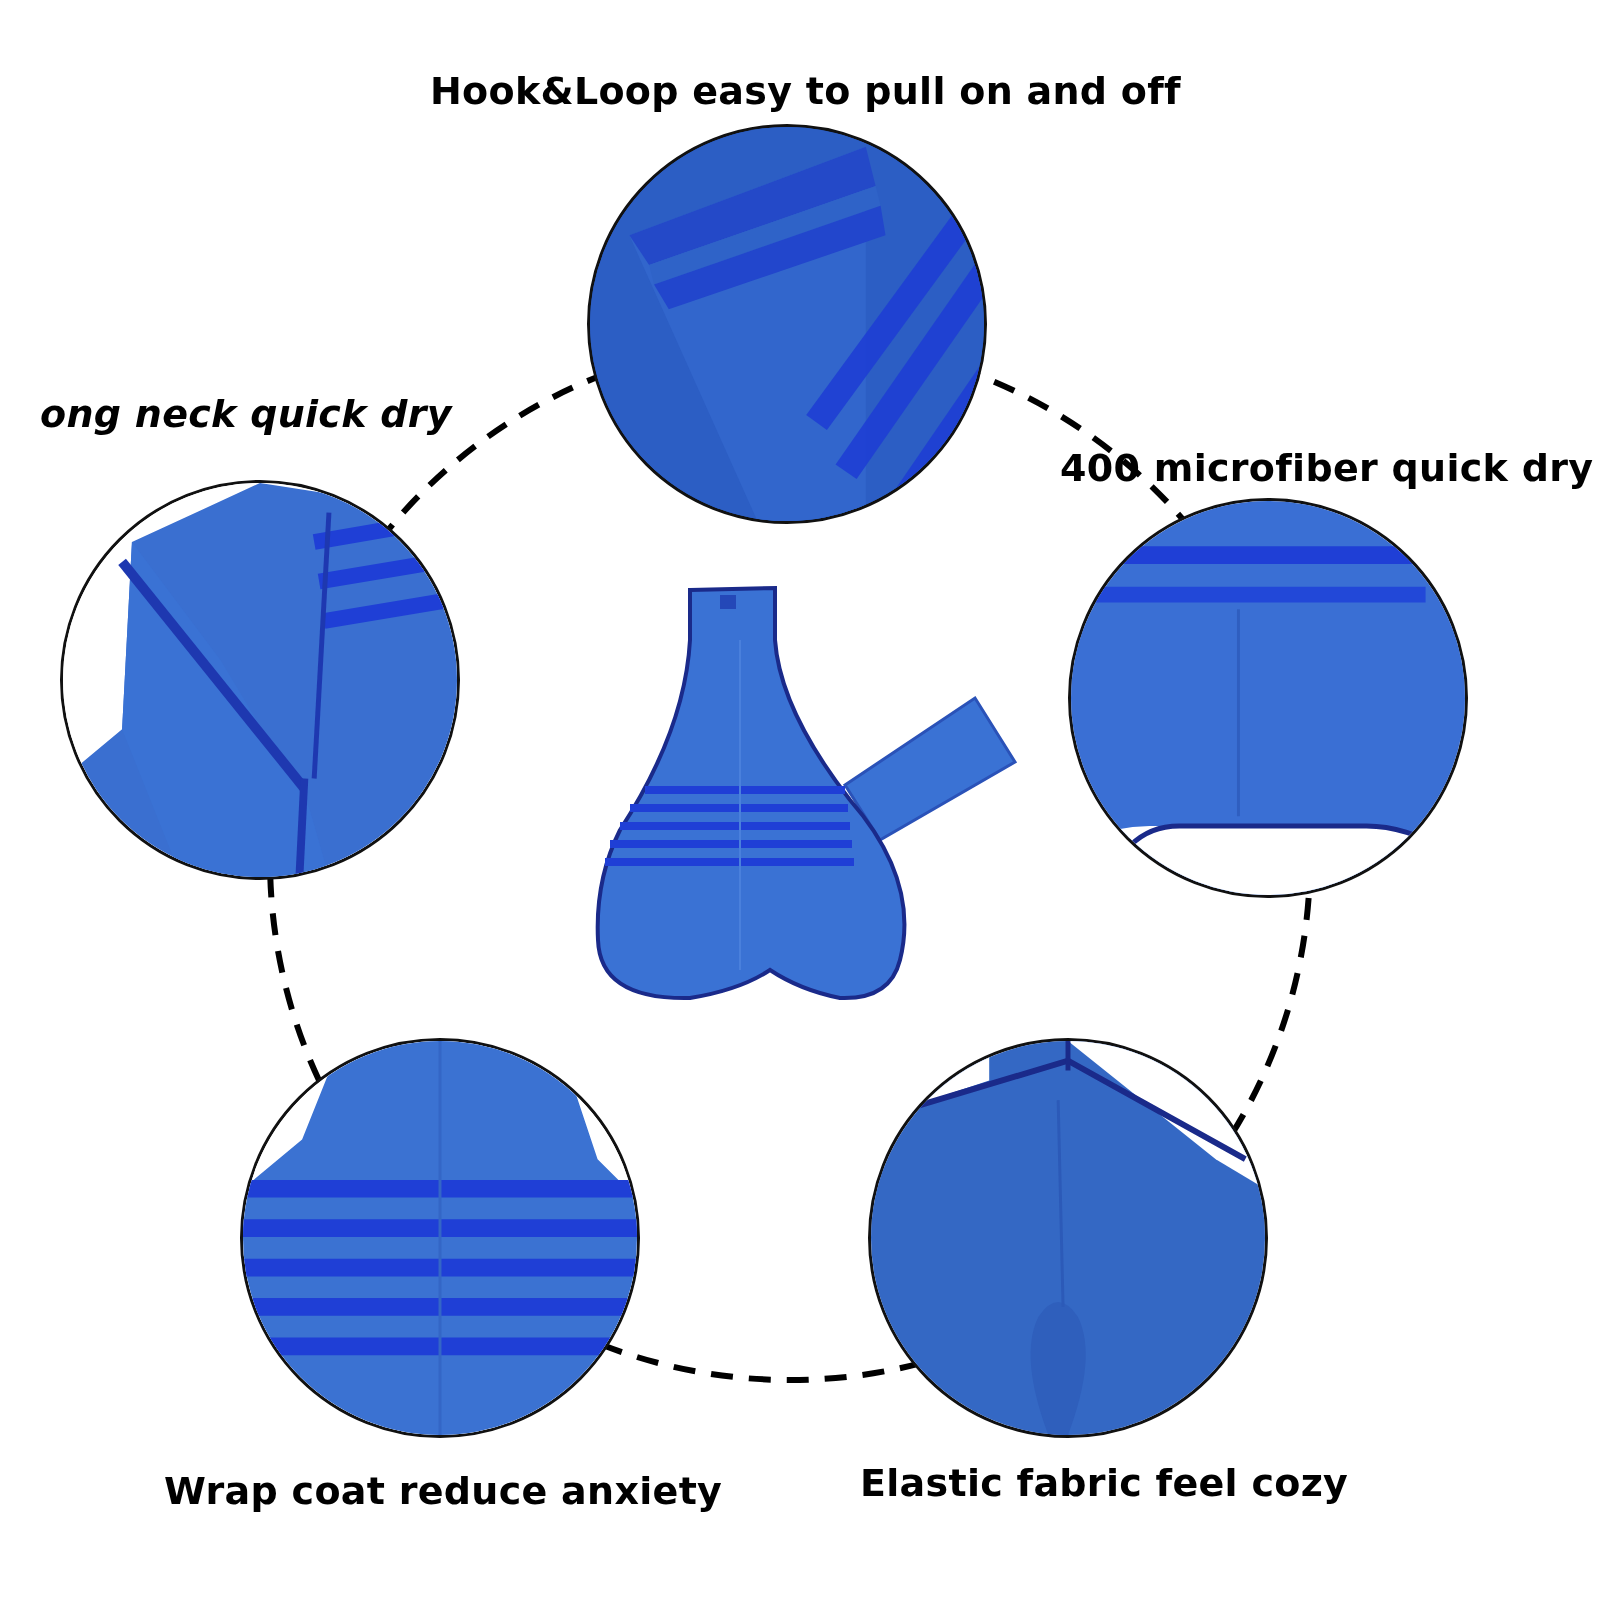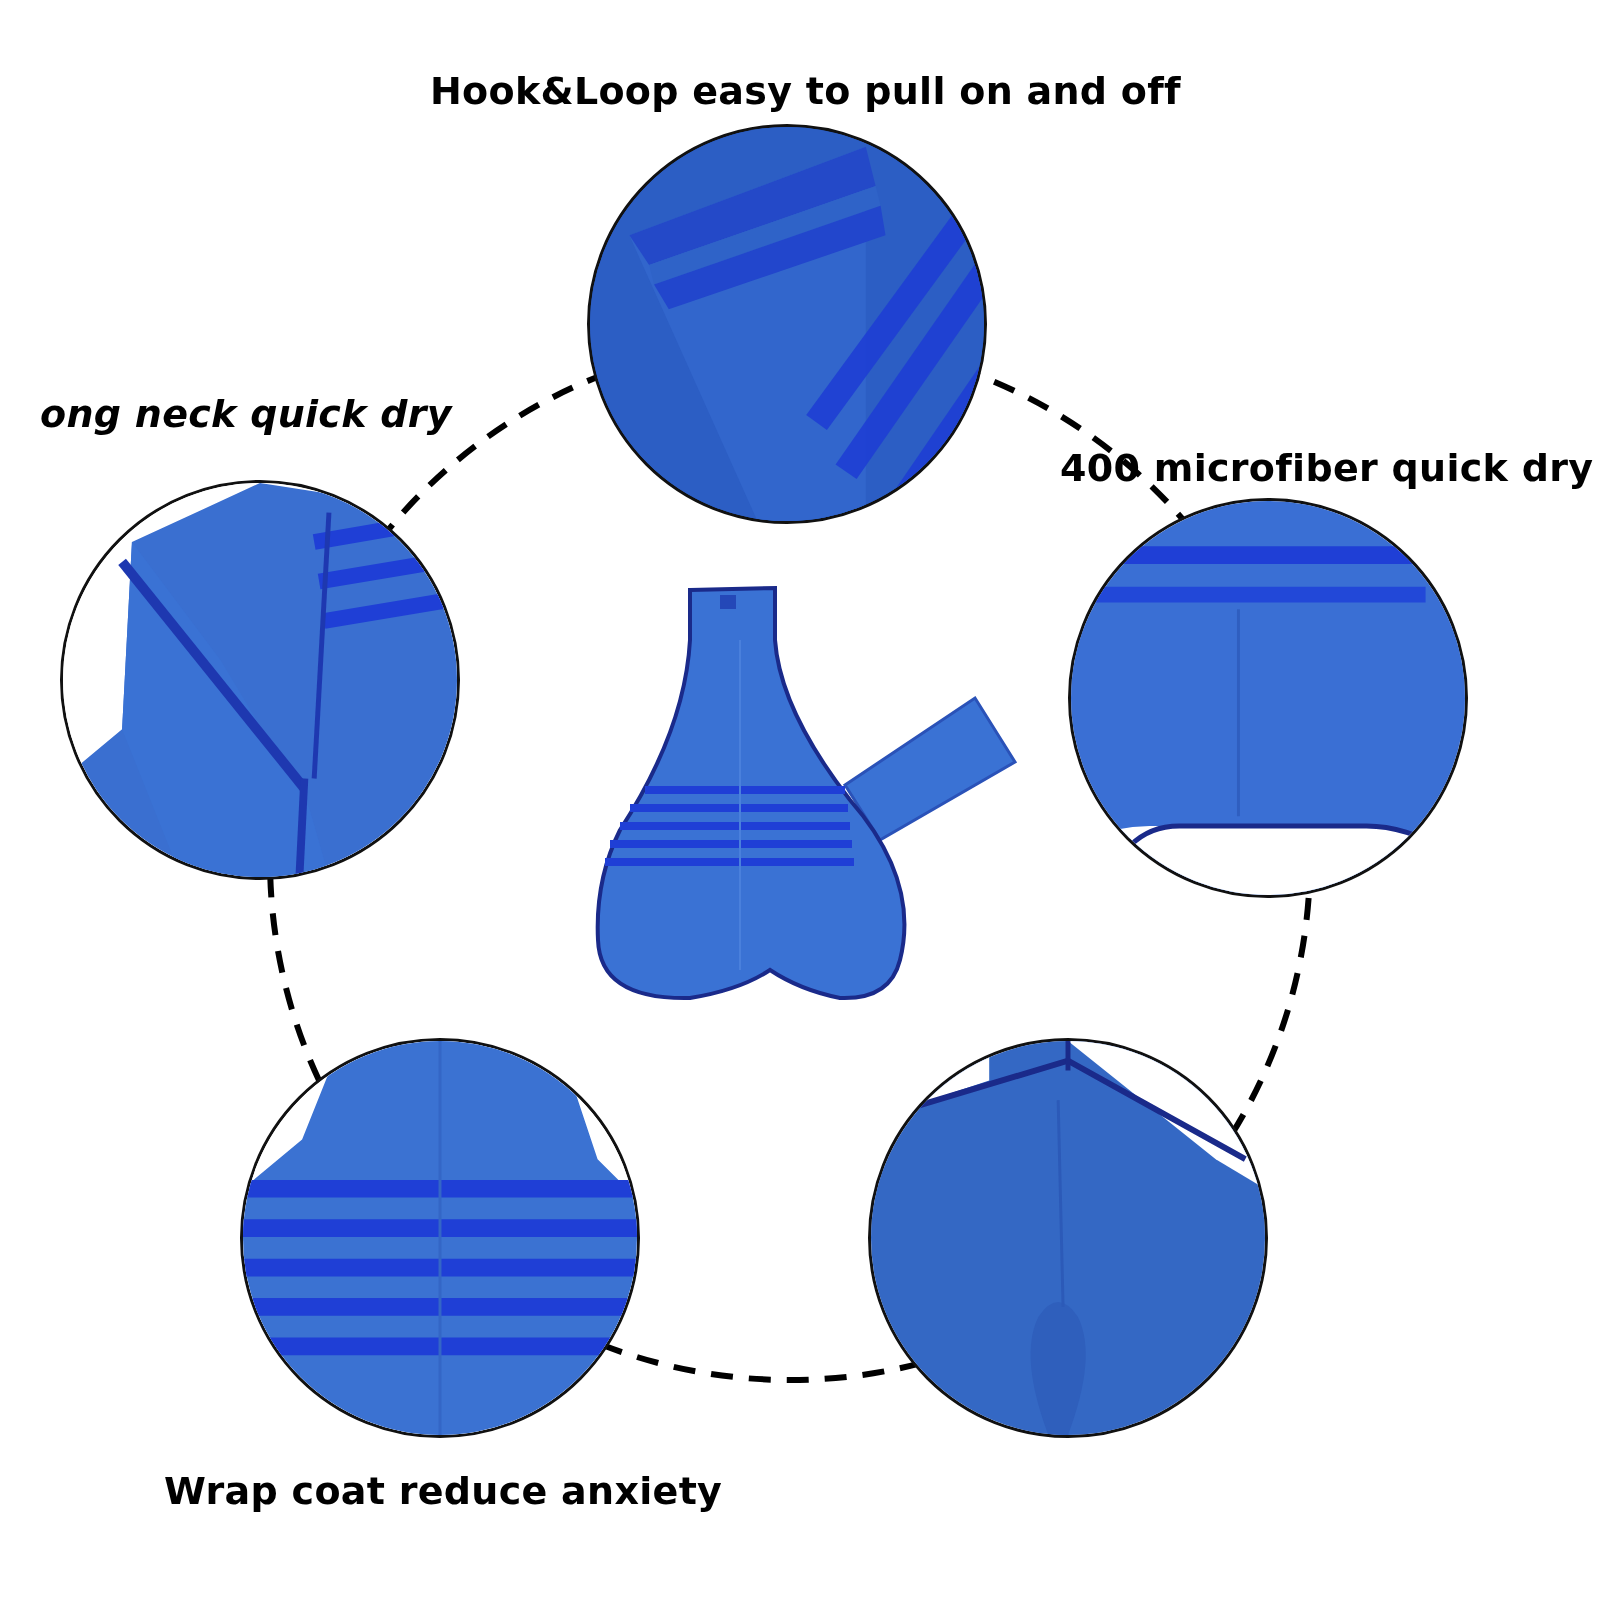--- a/index.html
+++ b/index.html
@@ -89,20 +89,21 @@
     <rect width="400" height="400" fill="#3468c4"></rect>
     <polygon points="0,0 120,0 120,40 0,80" fill="#ffffff"></polygon>
     <polygon points="200,0 400,0 400,150 350,120" fill="#ffffff"></polygon>
     <path d="M0,80 L200,20 L380,120" fill="none" stroke="#1a2a8a" stroke-width="6"></path>
     <line x1="200" y1="0" x2="200" y2="30" stroke="#1a2a8a" stroke-width="5"></line>
     <path d="M180,400 Q150,320 170,280 Q190,250 210,280 Q230,320 200,400" fill="#2f5fbc"></path>
     <line x1="190" y1="60" x2="195" y2="270" stroke="#2c5ab8" stroke-width="3"></line>
   </svg>
 </div>
 <div class="label" style="left:860px;top:1462px;width:460px;">
+  <div>Elastic fabric feel cozy</div>
 </div>
 
 <div class="center-product">
   <svg viewBox="0 0 460 430">
 
     <polygon points="255,205 385,118 425,182 290,260" fill="#3a72d4" stroke="#2a52b8" stroke-width="3"></polygon>
 
     <path d="M100,10 L185,8 L185,60 Q190,130 260,220 Q330,300 310,380 Q300,420 250,418 Q210,410 180,390 Q150,410 100,418 Q10,420 8,360 Q5,300 30,250 Q95,150 100,60 Z" fill="#3a72d4" stroke="#1a2a8a" stroke-width="4"></path>
 
     <rect x="130" y="15" width="16" height="14" fill="#2448b8"></rect>

